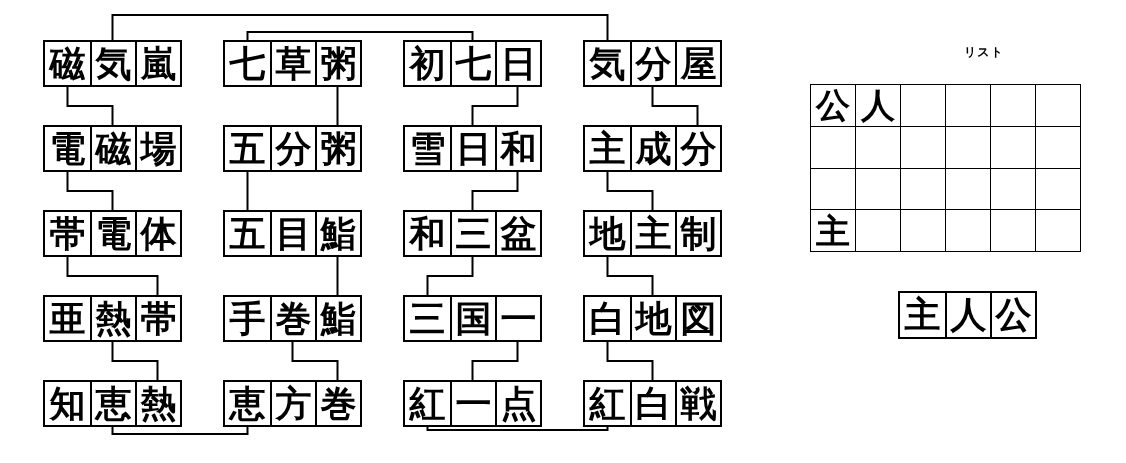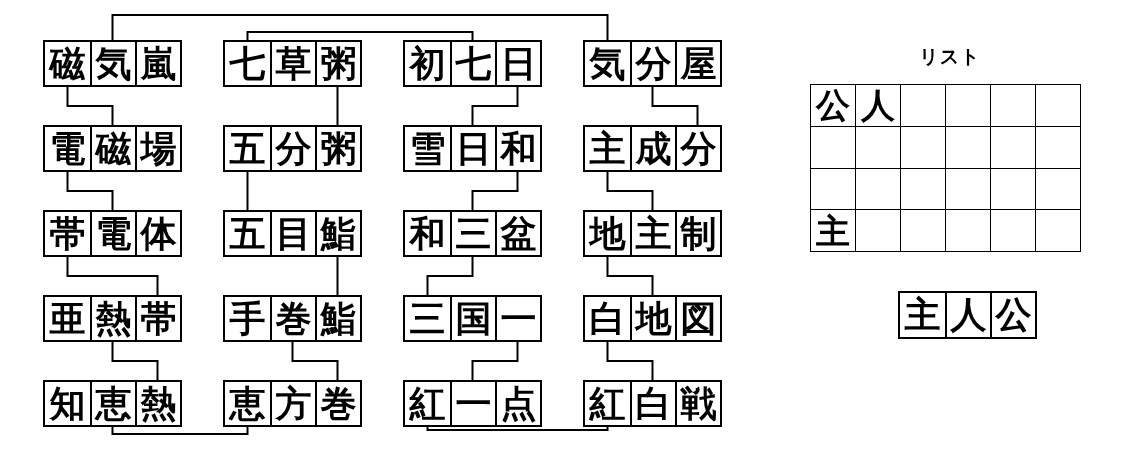--- a/index.html
+++ b/index.html
@@ -38,25 +38,25 @@
     justify-content: center;
     font-size: 36px;
     font-weight: 700;
     line-height: 1;
   }
   .word-cell + .word-cell {
     border-left: 2px solid #000000;
   }
   .list-title {
     position: absolute;
-    left: 814px;
+    left: 848px;
     top: 44px;
     width: 272px;
     text-align: center;
-    font-size: 19px;
+    font-size: 12px;
     font-weight: 700;
     letter-spacing: 1px;
   }
   .list-table {
     position: absolute;
     left: 810px;
     top: 84px;
     display: grid;
     grid-template-columns: repeat(6, 45px);
     grid-auto-rows: 41.75px;

